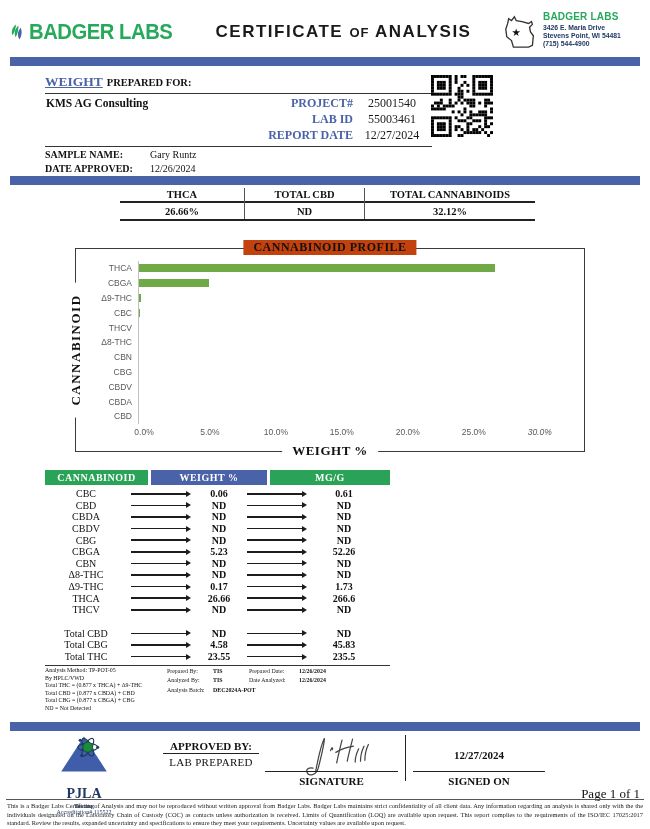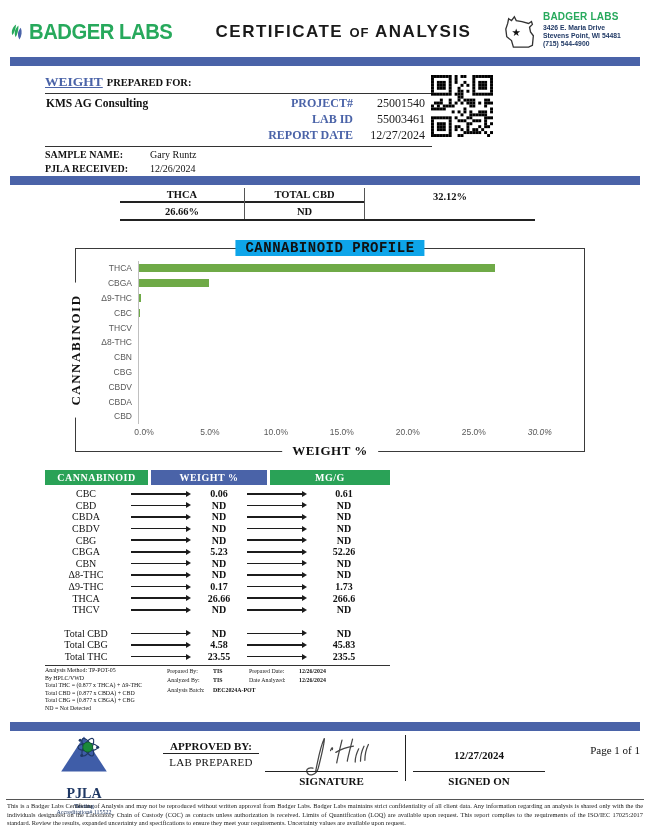--- a/index.html
+++ b/index.html
@@ -23,38 +23,38 @@
 
   
   .rep-head{position:absolute;top:74px;left:45px;font-size:10.5px;font-weight:700;}
   .rep-word{color:#4a63a8;font-size:13.5px;text-decoration:underline;margin-right:4px;}
   .hline{position:absolute;left:45px;width:387px;height:0;border-top:1.5px solid #333;}
   .hl1{top:93px}.hl2{top:146px}
   .client{position:absolute;top:97px;left:46px;font-size:11.5px;font-weight:700;}
   .proj-block{position:absolute;top:96px;left:235px;width:190px;}
   .proj-row{display:flex;height:16px;align-items:flex-start;font-size:12px;}
   .proj-lab{flex:1;text-align:right;font-weight:700;color:#4a63a8;}
-  .proj-val{width:72px;text-align:right;padding-left:6px;color:#1a1a1a;}
+  .proj-val{width:72px;text-align:center;padding-left:6px;color:#1a1a1a;}
   .qr{position:absolute;top:75px;left:431px;width:62px;height:62px;}
   .samp-row{position:absolute;left:45px;font-size:10px;display:flex;}
   .sr1{top:149px}.sr2{top:163px}
   .samp-lab{font-weight:700;width:103px;}
   .samp-val{padding-left:2px;}
 
   
   .summary{position:absolute;top:188px;left:120px;width:415px;border-bottom:2px solid #222;display:flex;}
   .sum-col{display:flex;flex-direction:column;}
   .sc1{width:125px}.sc2{width:120px}.sc3{flex:1}
   .sum-col:not(:last-child){border-right:1.5px solid #555;}
   .sum-label{height:15px;border-bottom:2px solid #222;text-align:center;font-weight:700;font-size:10.5px;line-height:14px;}
   .sum-value{height:16px;text-align:center;font-weight:700;font-size:10.5px;line-height:17px;}
 
   
   .chartbox{position:absolute;top:248px;left:75px;width:510px;height:204px;border:1.5px solid #3a3a3a;background:#fff;}
-  .chart-title{position:absolute;top:-9px;left:50%;transform:translateX(-50%);background:#0ea5e9;padding:0 10px;font-weight:700;font-size:14px;letter-spacing:.5px;white-space:nowrap;font-family:Liberation Mono, monospace;}
+  .chart-title{position:absolute;top:-9px;left:50%;transform:translateX(-50%);background:#c2410c;padding:0 10px;font-weight:700;font-size:12px;letter-spacing:.5px;white-space:nowrap;}
   .chart-ylab{position:absolute;top:50%;left:0;transform:translate(-50%,-50%) rotate(-90deg);background:#fff;padding:0 12px;font-weight:700;font-size:13px;letter-spacing:1.5px;white-space:nowrap;}
   .chart-xlab{position:absolute;bottom:-8px;left:50%;transform:translateX(-50%);background:#fff;padding:0 10px;font-weight:700;font-size:13px;letter-spacing:.5px;white-space:nowrap;}
   .crows{position:absolute;top:12px;left:8px;right:10px;}
   .crow{display:flex;height:14.8px;align-items:center;}
   .clab{width:54px;text-align:right;padding-right:6px;font-family:"Liberation Sans",sans-serif;font-size:8.5px;color:#595959;}
   .cbars{flex:1;height:100%;border-left:1px solid #c0c0c0;position:relative;display:flex;align-items:center;}
   .cbar{height:8px;background:#6faa47;}
   .cticks{position:absolute;top:178px;left:68px;right:10px;height:12px;}
   .ctick{position:absolute;transform:translateX(-50%);font-family:"Liberation Sans",sans-serif;font-size:8.5px;color:#595959;white-space:nowrap;}
 
@@ -94,21 +94,21 @@
   .sigzone{position:absolute;top:735px;left:265px;width:280px;height:55px;}
   .sig-divider{position:absolute;left:140px;top:0;height:46px;width:0;border-left:1.5px solid #222;}
   .sig-img{position:absolute;left:22px;top:-2px;}
   .sig-line{position:absolute;top:36px;height:0;border-top:1.5px solid #222;}
   .sl1{left:0;width:133px;}
   .sl2{left:148px;width:132px;}
   .sig-cap{position:absolute;top:40px;font-weight:700;font-size:11px;text-align:center;}
   .sc-1{left:0;width:133px;}
   .sc-2{left:148px;width:132px;}
   .sig-date{position:absolute;top:14px;left:148px;width:132px;text-align:center;font-weight:700;font-size:11px;}
-  .pageno{position:absolute;top:744px;right:10px;font-size:11px;}
+  .pageno{position:absolute;top:786px;right:10px;font-size:13px;}
 
   
   .disc-line{position:absolute;top:799px;left:6px;right:6px;border-top:1px solid #555;}
   .disclaimer{position:absolute;top:802px;left:7px;width:636px;font-size:6.4px;line-height:1.35;text-align:justify;color:#222;}
 </style>
 </head>
 <body>
 
 <div class="page" data-name="certificate-page">
 
@@ -376,36 +376,37 @@
         <rect x="57" y="60" width="3" height="3"></rect>
       </svg>
   </div>
 
   <div class="hline hl2" data-name="rule"></div>
   <div class="samp-row sr1" data-name="sample-name-row">
     <span class="samp-lab" data-name="sample-name-label">SAMPLE NAME:</span>
     <span class="samp-val" data-name="sample-name-value">Gary Runtz</span>
   </div>
   <div class="samp-row sr2" data-name="date-received-row">
-    <span class="samp-lab" data-name="date-received-label">PJLA RECEIVED:</span>
+    <span class="samp-lab" data-name="date-received-label">DATE APPROVED:</span>
     <span class="samp-val" data-name="date-received-value">12/26/2024</span>
   </div>
 
   <div class="bluebar bb2" data-name="divider-bar"></div>
 
   <div class="summary" data-name="summary-table">
     <div class="sum-col sc1" data-name="summary-col-thca">
       <div class="sum-label" data-name="summary-header">THCA</div>
       <div class="sum-value" data-name="summary-value">26.66%</div>
     </div>
     <div class="sum-col sc2" data-name="summary-col-total-cbd">
       <div class="sum-label" data-name="summary-header">TOTAL CBD</div>
       <div class="sum-value" data-name="summary-value">ND</div>
     </div>
     <div class="sum-col sc3" data-name="summary-col-total-cannabinoids">
+      <div class="sum-label" data-name="summary-header">TOTAL CANNABINOIDS</div>
       <div class="sum-value" data-name="summary-value">32.12%</div>
     </div>
   </div>
 
   <div class="chartbox" data-name="cannabinoid-profile-chart">
     <div class="chart-title" data-name="chart-title">CANNABINOID PROFILE</div>
     <div class="chart-ylab" data-name="chart-y-axis-label">CANNABINOID</div>
     <div class="crows" data-name="chart-rows">
         <div class="crow" data-name="chart-row">
           <div class="clab" data-name="chart-category-label">THCA</div>

